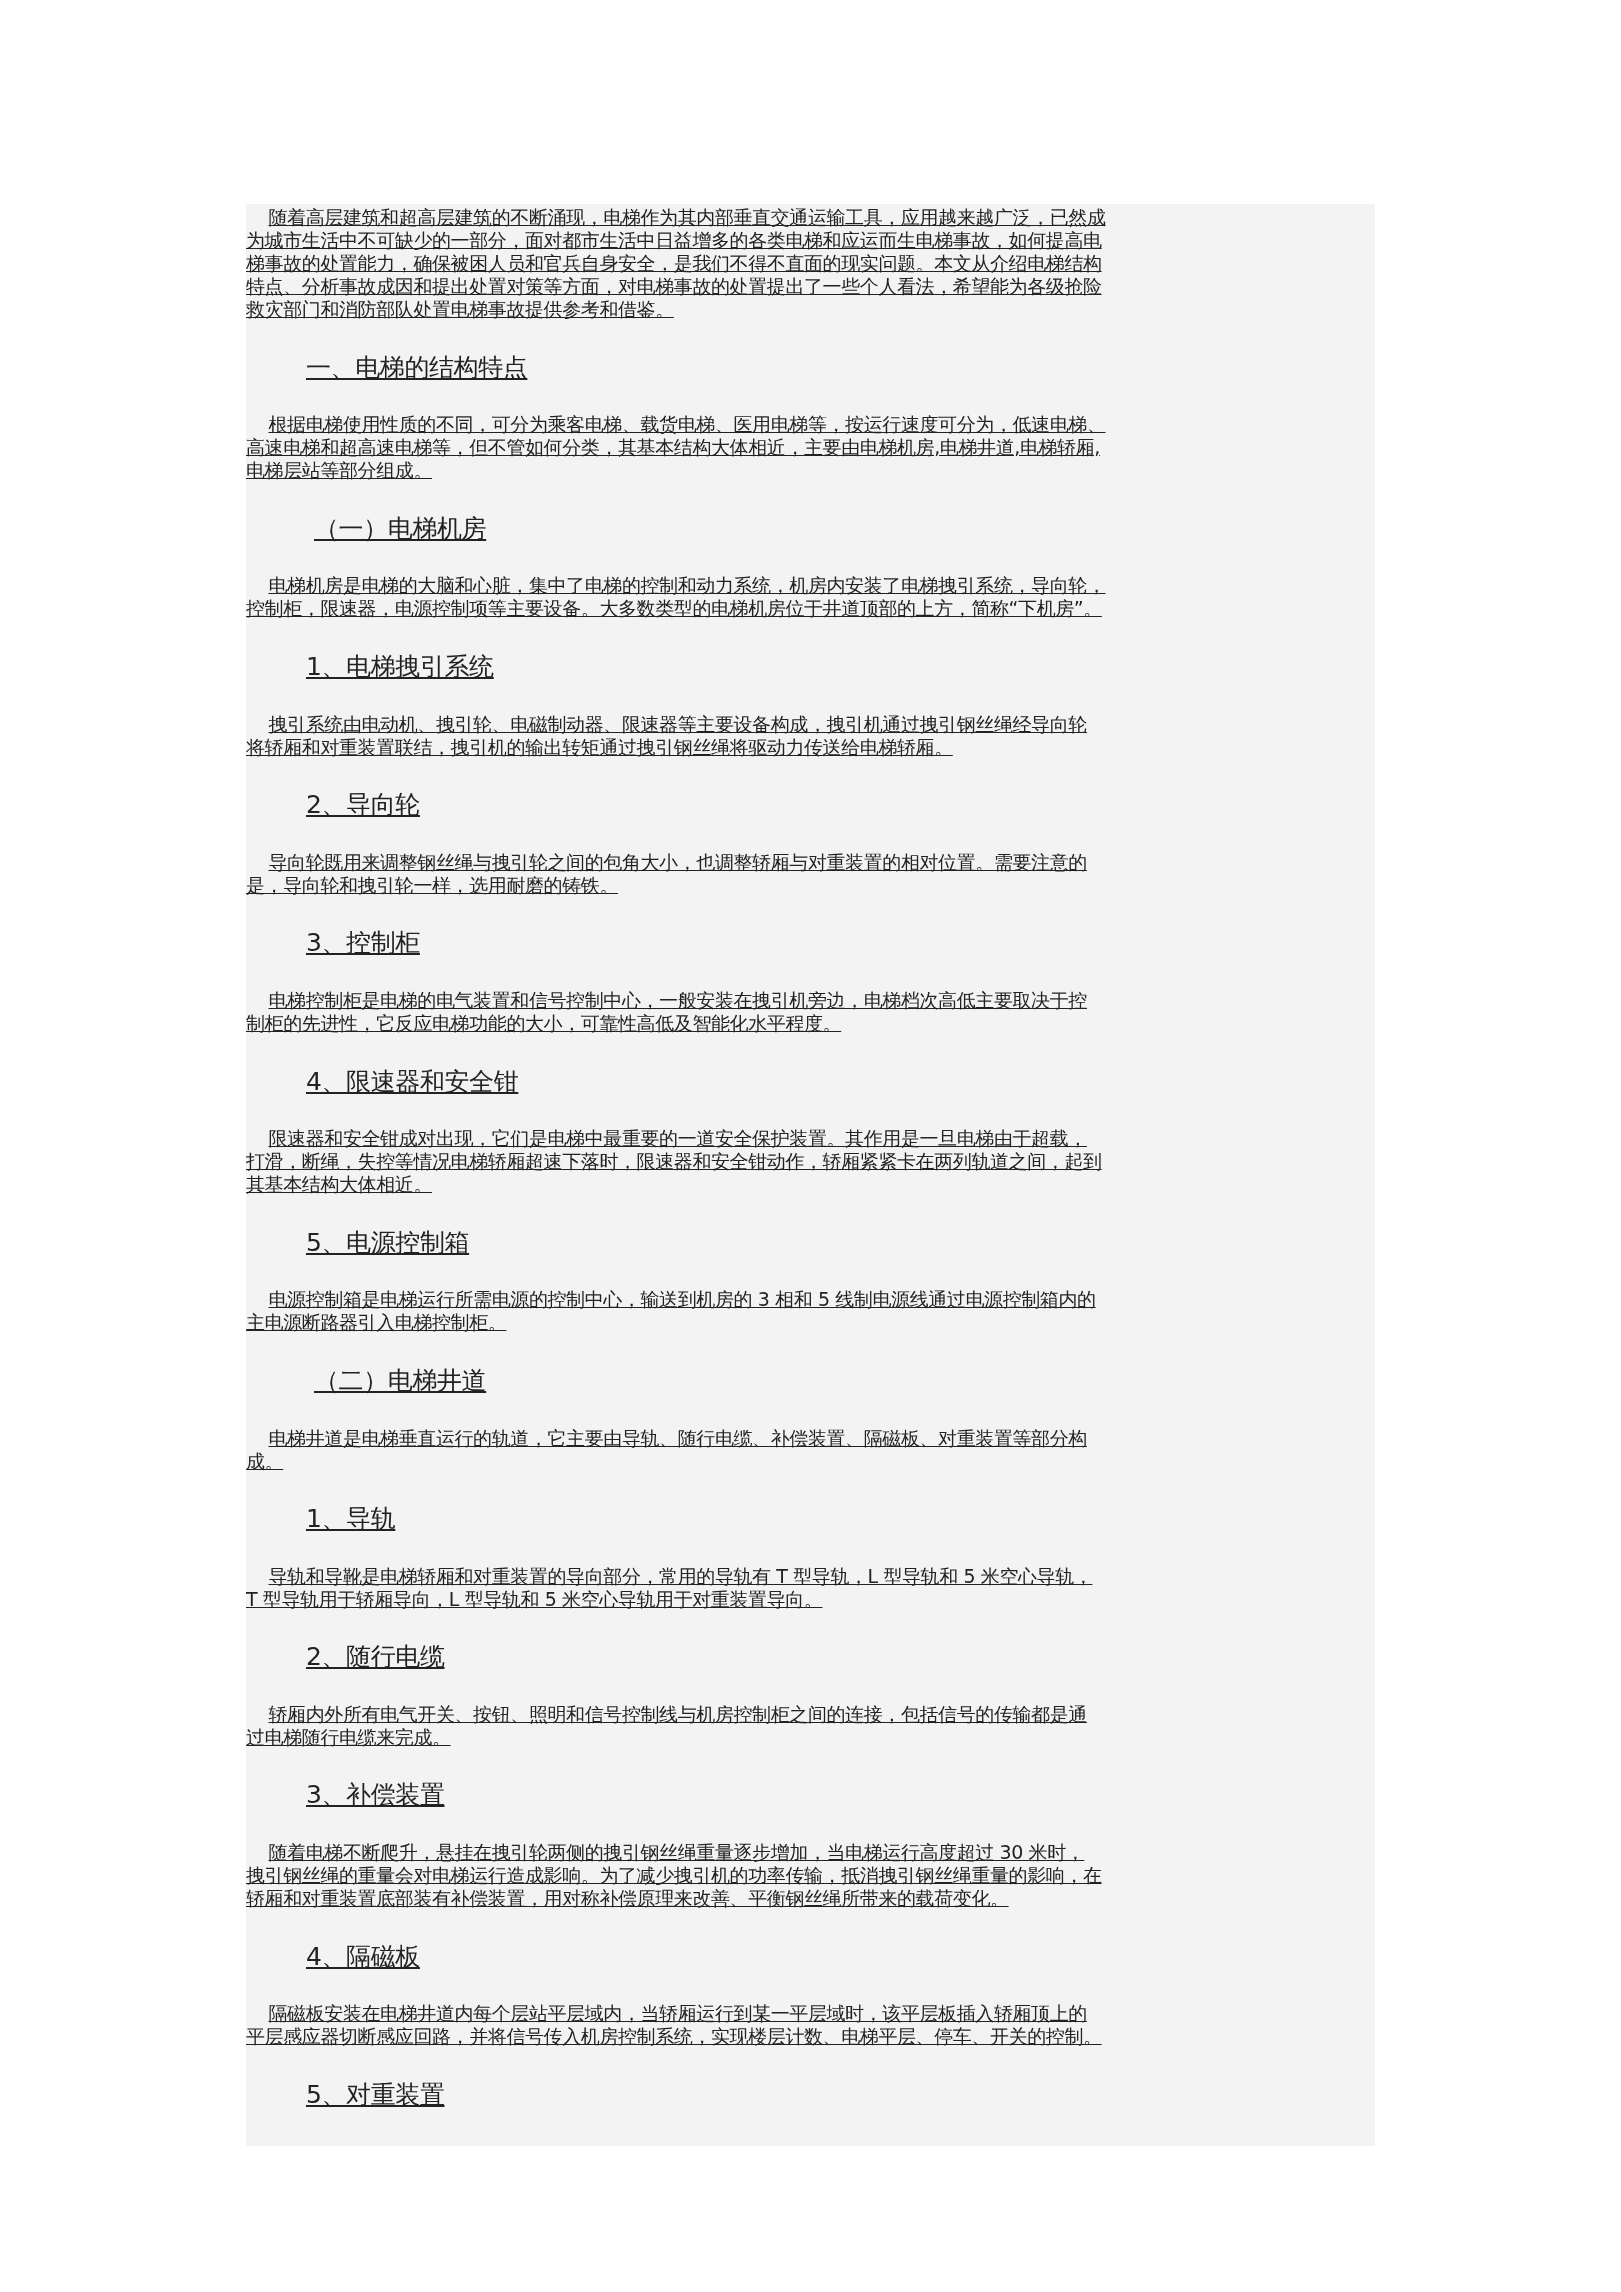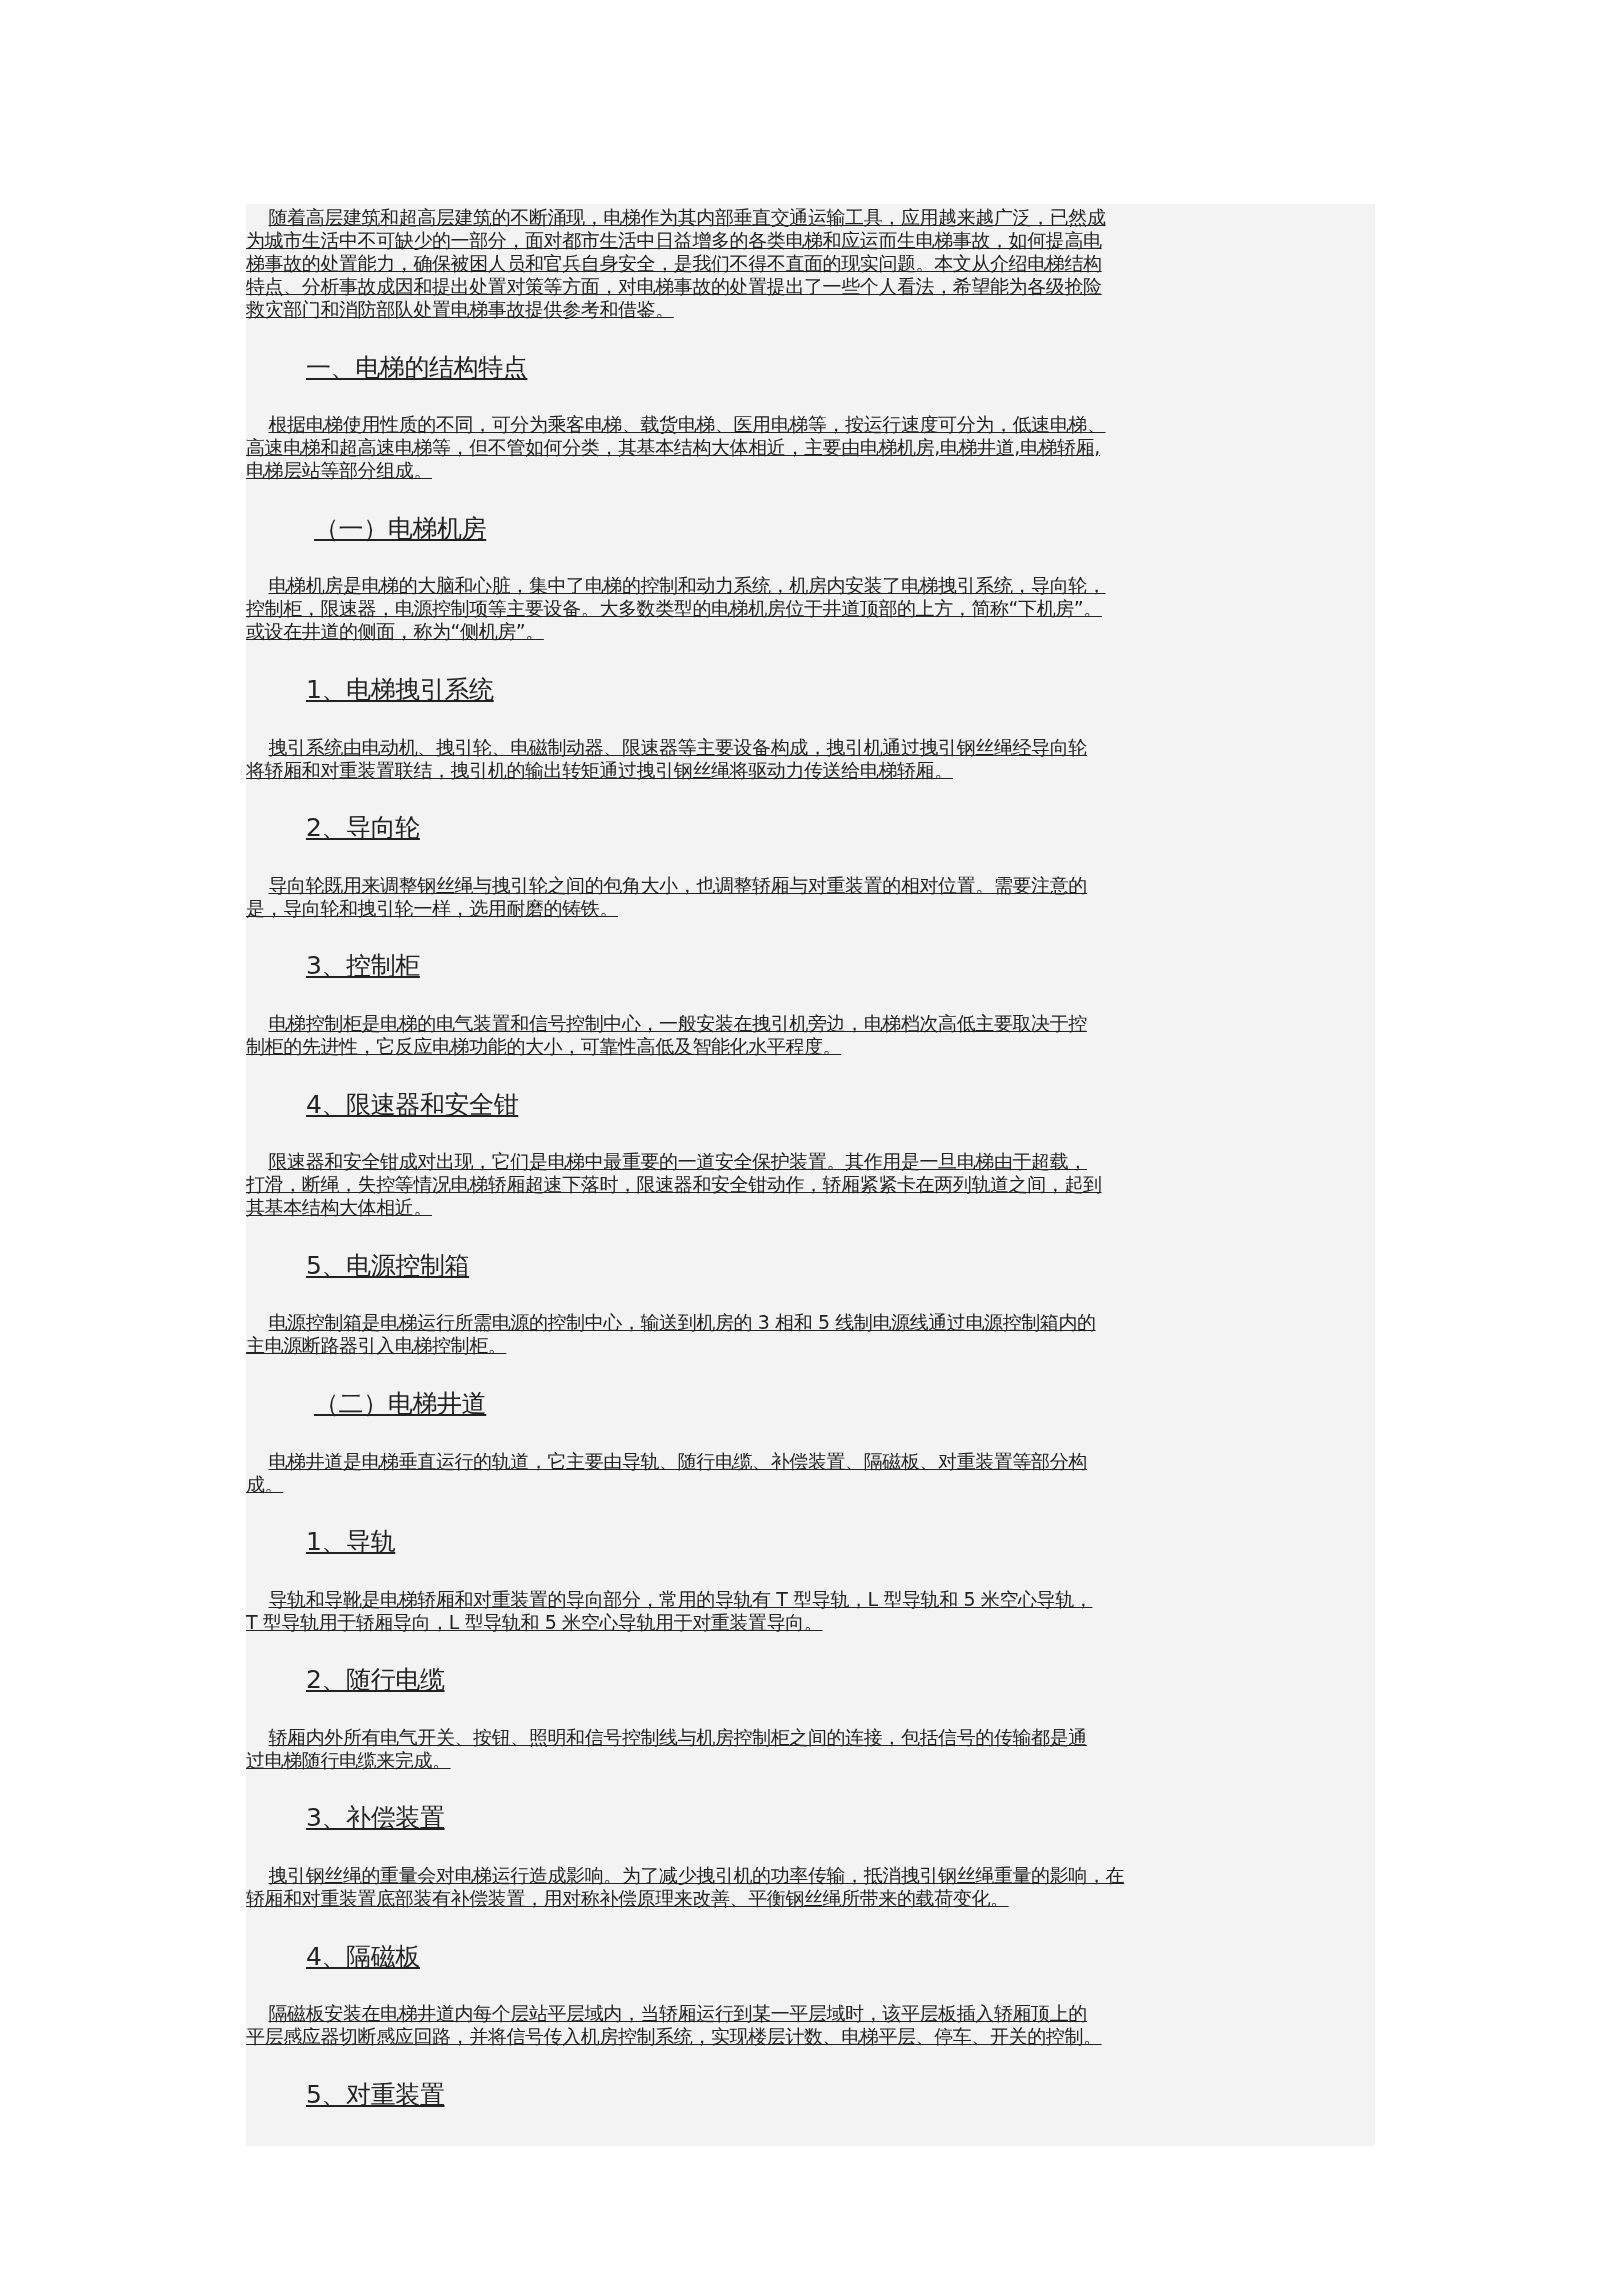--- a/index.html
+++ b/index.html
@@ -41,21 +41,20 @@
     <span class="ln">高速电梯和超高速电梯等，但不管如何分类，其基本结构大体相近，主要由电梯机房,电梯井道,电梯轿厢,</span>
     <span class="ln">电梯层站等部分组成。</span>
   </p>
   <div class="gap"></div>
 
   <p class="heading sub">（一）电梯机房</p>
   <div class="gap"></div>
   <p class="para">
     <span class="ln">电梯机房是电梯的大脑和心脏，集中了电梯的控制和动力系统，机房内安装了电梯拽引系统，导向轮，</span>
     <span class="ln">控制柜，限速器，电源控制项等主要设备。大多数类型的电梯机房位于井道顶部的上方，简称“下机房”。</span>
-    <span class="ln">或设在井道的侧面，称为“侧机房”。</span>
   </p>
   <div class="gap"></div>
 
   <p class="heading">1、电梯拽引系统</p>
   <div class="gap"></div>
   <p class="para">
     <span class="ln">拽引系统由电动机、拽引轮、电磁制动器、限速器等主要设备构成，拽引机通过拽引钢丝绳经导向轮</span>
     <span class="ln">将轿厢和对重装置联结，拽引机的输出转矩通过拽引钢丝绳将驱动力传送给电梯轿厢。</span>
   </p>
   <div class="gap"></div>
@@ -113,20 +112,21 @@
   <div class="gap"></div>
   <p class="para">
     <span class="ln">轿厢内外所有电气开关、按钮、照明和信号控制线与机房控制柜之间的连接，包括信号的传输都是通</span>
     <span class="ln">过电梯随行电缆来完成。</span>
   </p>
   <div class="gap"></div>
 
   <p class="heading">3、补偿装置</p>
   <div class="gap"></div>
   <p class="para">
+    <span class="ln">随着电梯不断爬升，悬挂在拽引轮两侧的拽引钢丝绳重量逐步增加，当电梯运行高度超过 30 米时，</span>
     <span class="ln">拽引钢丝绳的重量会对电梯运行造成影响。为了减少拽引机的功率传输，抵消拽引钢丝绳重量的影响，在</span>
     <span class="ln">轿厢和对重装置底部装有补偿装置，用对称补偿原理来改善、平衡钢丝绳所带来的载荷变化。</span>
   </p>
   <div class="gap"></div>
 
   <p class="heading">4、隔磁板</p>
   <div class="gap"></div>
   <p class="para">
     <span class="ln">隔磁板安装在电梯井道内每个层站平层域内，当轿厢运行到某一平层域时，该平层板插入轿厢顶上的</span>
     <span class="ln">平层感应器切断感应回路，并将信号传入机房控制系统，实现楼层计数、电梯平层、停车、开关的控制。</span>

